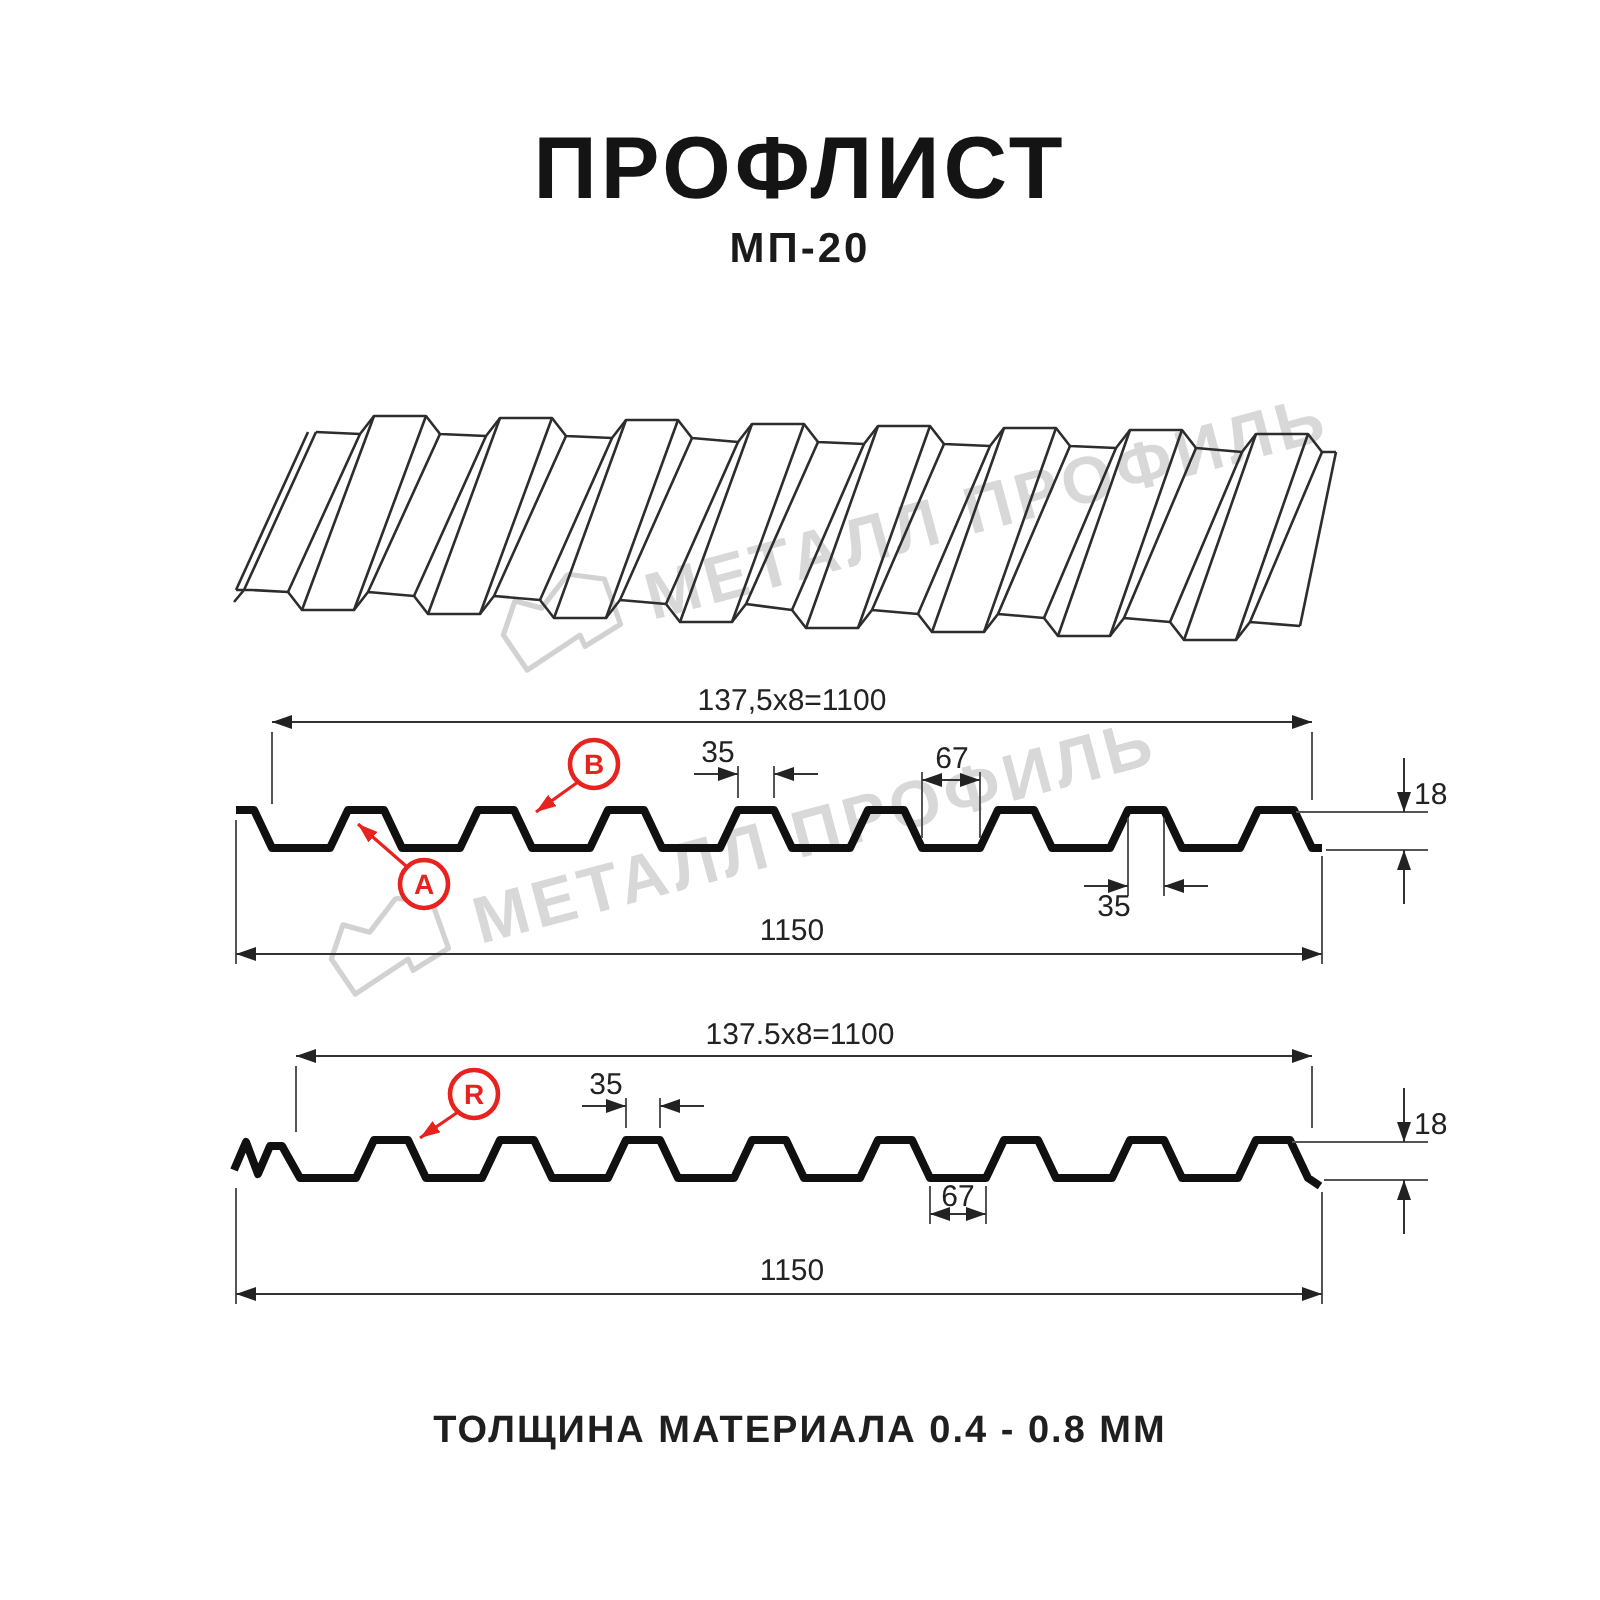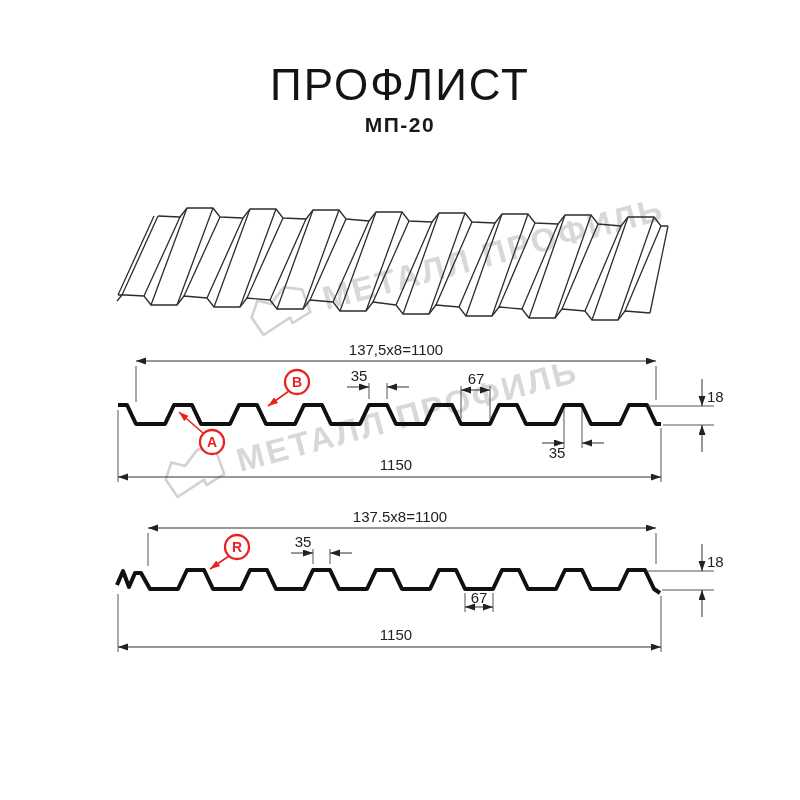--- a/index.html
+++ b/index.html
@@ -1,19 +1,19 @@
 <!DOCTYPE html>
 <html><head>
 <meta charset="utf-8">
 <style>
   html,body{margin:0;padding:0;background:#fff;}
   #stage{position:relative;width:800px;height:800px;background:#ffffff;overflow:hidden;
          font-family:"Liberation Sans", sans-serif;}
   .title{position:absolute;left:0;top:60px;width:800px;text-align:center;
-         font-size:44px;font-weight:400;letter-spacing:2px;color:#141414;}
+         font-size:44px;font-weight:700;letter-spacing:2px;color:#141414;}
   .subtitle{position:absolute;left:0;top:113px;width:800px;text-align:center;
          font-size:21px;font-weight:700;letter-spacing:1.5px;color:#1a1a1a;}
   .footer{position:absolute;left:0;top:705px;width:800px;text-align:center;
          font-size:19px;font-weight:600;letter-spacing:1px;color:#1f1f1f;}
   .wm{position:absolute;display:flex;align-items:center;gap:10px;
       transform:rotate(-15deg);transform-origin:0 50%;z-index:1;white-space:nowrap;}
   .wm span{font-size:33px;font-weight:700;letter-spacing:2.5px;color:#d8d8d8;}
   #wm1{left:250px;top:296px;}
   #wm2{left:164px;top:458px;}
   svg.overlay{position:absolute;left:0;top:0;z-index:2;pointer-events:none;}
@@ -184,13 +184,14 @@
       <text class="dimtxt" x="396" y="640" text-anchor="middle">1150</text>
 
       <g>
         <line x1="229" y1="556" x2="210" y2="569" stroke="#e8231f" stroke-width="1.6" marker-end="url(#ar)"></line>
         <circle cx="237" cy="547" r="12" fill="#fff" stroke="#e8231f" stroke-width="2.3"></circle>
         <text class="redtxt" x="237" y="552" text-anchor="middle">R</text>
       </g>
     </g>
   </svg>
 
+  <div class="footer">ТОЛЩИНА МАТЕРИАЛА 0.4 - 0.8 ММ</div>
 </div>
 
 </body></html>

